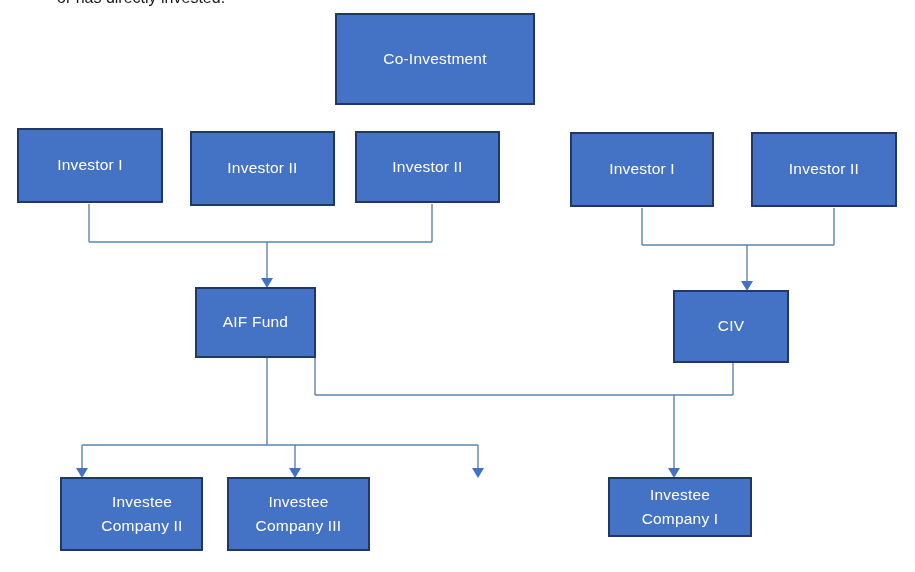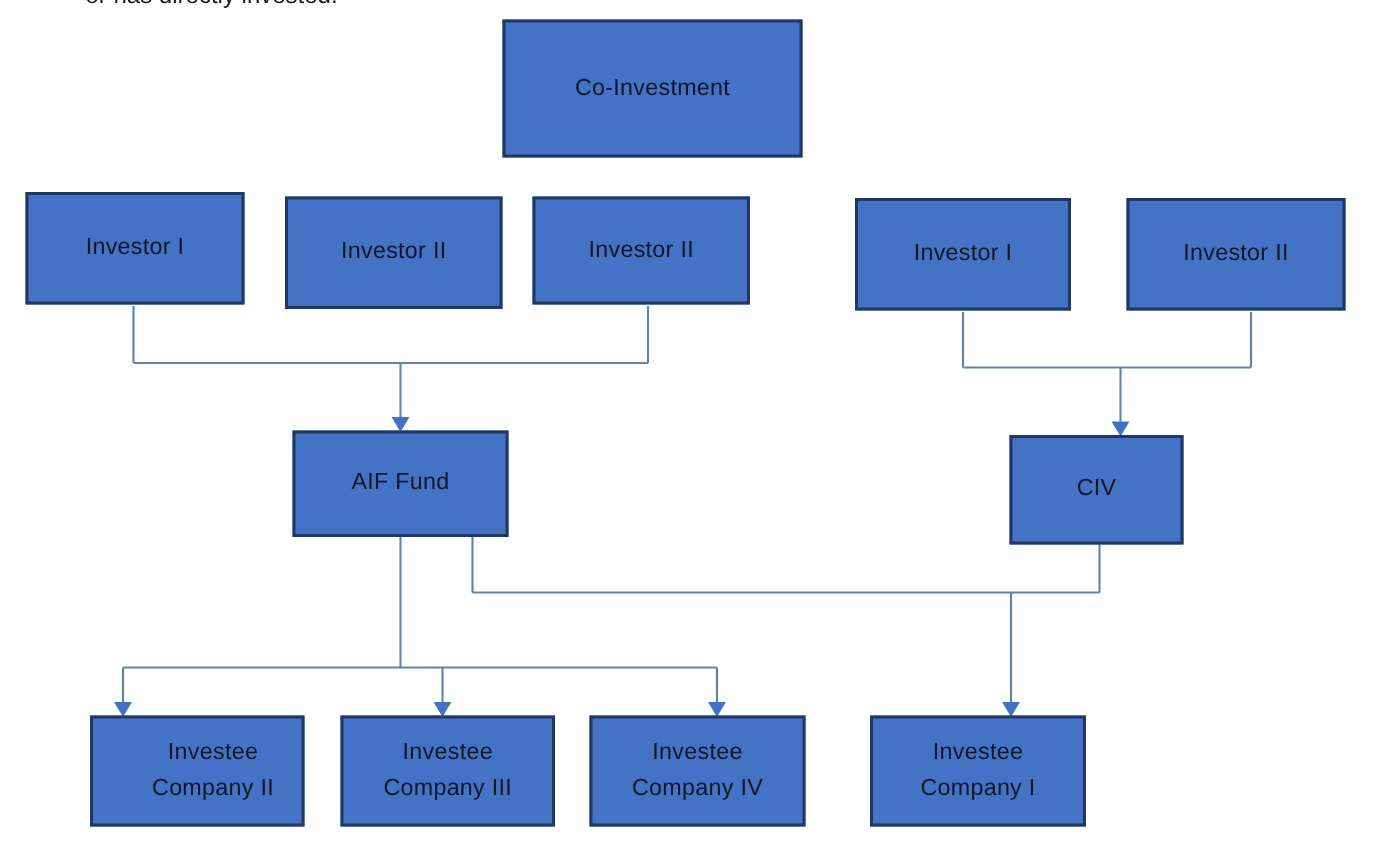--- a/index.html
+++ b/index.html
@@ -39,45 +39,45 @@
     stroke: none;
   }
   .node {
     position: absolute;
     background: #4472c4;
     border: 2.5px solid #1f3864;
     box-sizing: border-box;
     display: flex;
     align-items: center;
     justify-content: center;
-    color: #0f172a;
+    color: #ffffff;
     font-size: 15.5px;
     text-align: center;
     letter-spacing: 0.2px;
     cursor: default;
   }
   .node .lbl {
     line-height: 1.55;
   }
   .node .lbl.wrap {
     max-width: 118px;
   }
   
   .n-co        { left:335px; top:13px;  width:200px; height:92px; }
   .n-inv-l1    { left:17px;  top:128px; width:146px; height:75px; }
   .n-inv-l2    { left:190px; top:131px; width:145px; height:75px; }
   .n-inv-l3    { left:355px; top:131px; width:145px; height:72px; }
   .n-inv-r1    { left:570px; top:132px; width:144px; height:75px; }
   .n-inv-r2    { left:751px; top:132px; width:146px; height:75px; }
-  .n-aif       { left:195px; top:287px; width:144px; height:71px;align-items:center; }
+  .n-aif       { left:195px; top:287px; width:121px; height:71px;align-items:center; }
   .n-civ       { left:673px; top:290px; width:116px; height:73px; }
   .n-investee2 { left:60px;  top:477px; width:143px; height:74px;justify-content:flex-end; }
   .n-investee3 { left:227px; top:477px; width:143px; height:74px; }
   .n-investee4 { left:393px; top:477px; width:144px; height:74px; }
-  .n-investee1 { left:580px; top:477px; width:144px; height:74px; }
+  .n-investee1 { left:608px; top:477px; width:144px; height:60px; }
 </style>
 </head>
 <body>
 
 <div class="stage">
 
   <div class="caption">or has directly invested.</div>
 
   <svg class="connector-layer" viewBox="0 0 915 572" xmlns="http://www.w3.org/2000/svg">
 
@@ -131,20 +131,17 @@
   <div class="node n-civ">
     <span class="lbl">CIV</span>
   </div>
 
   <div class="node n-investee2">
     <span class="lbl wrap">Investee Company II</span>
   </div>
   <div class="node n-investee3">
     <span class="lbl wrap">Investee Company III</span>
   </div>
-  <div class="node n-investee4">
-    <span class="lbl wrap">Investee Company IV</span>
-  </div>
   <div class="node n-investee1">
     <span class="lbl wrap">Investee Company I</span>
   </div>
 
 </div>
 
 </body></html>

